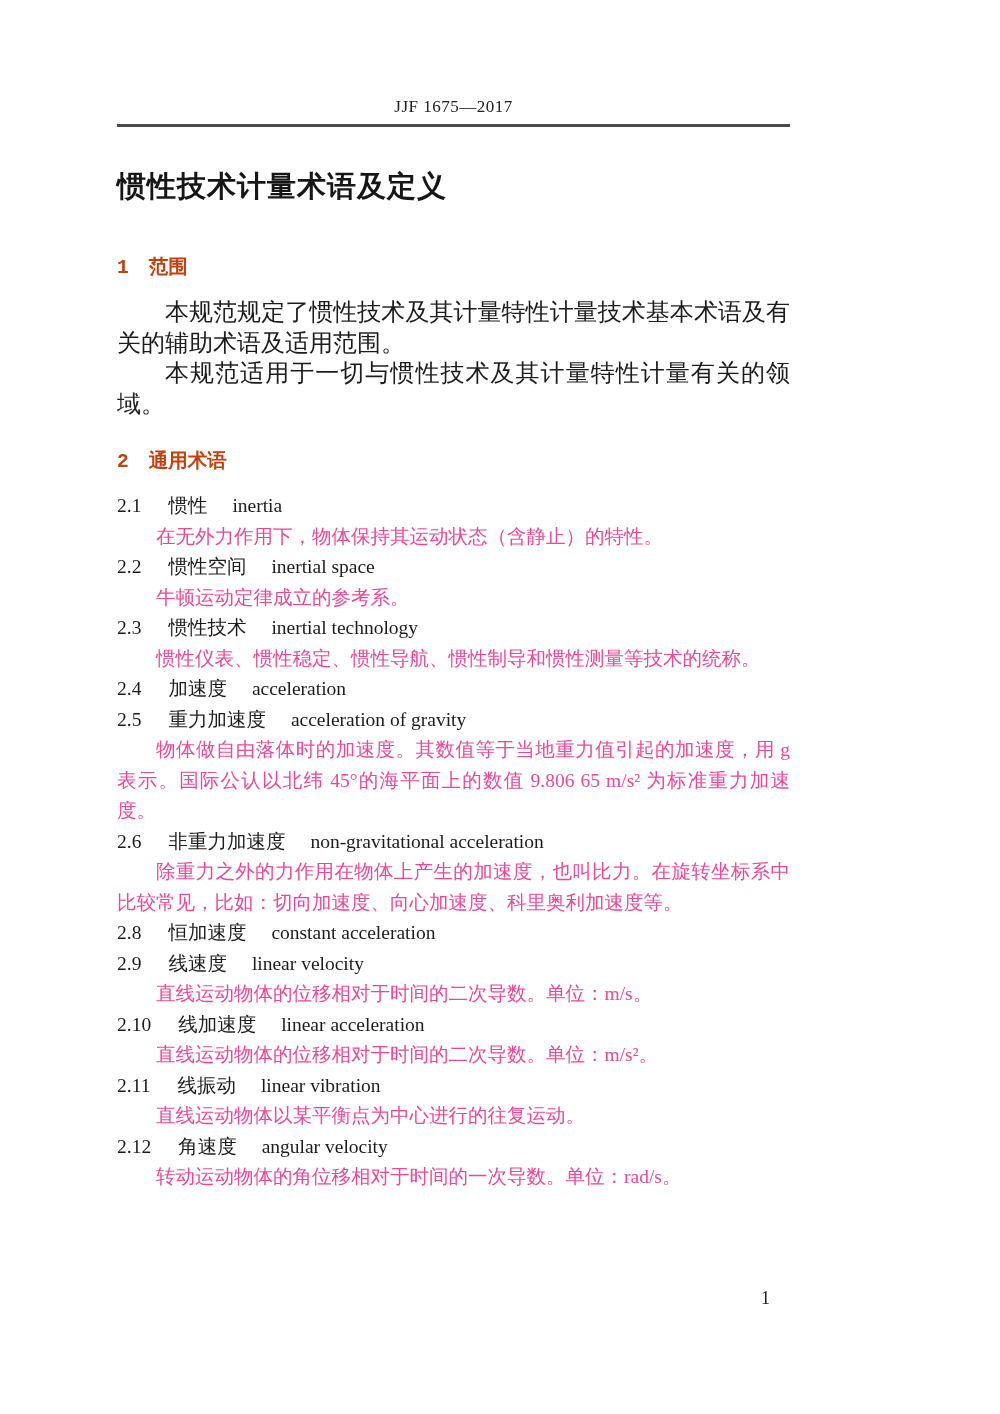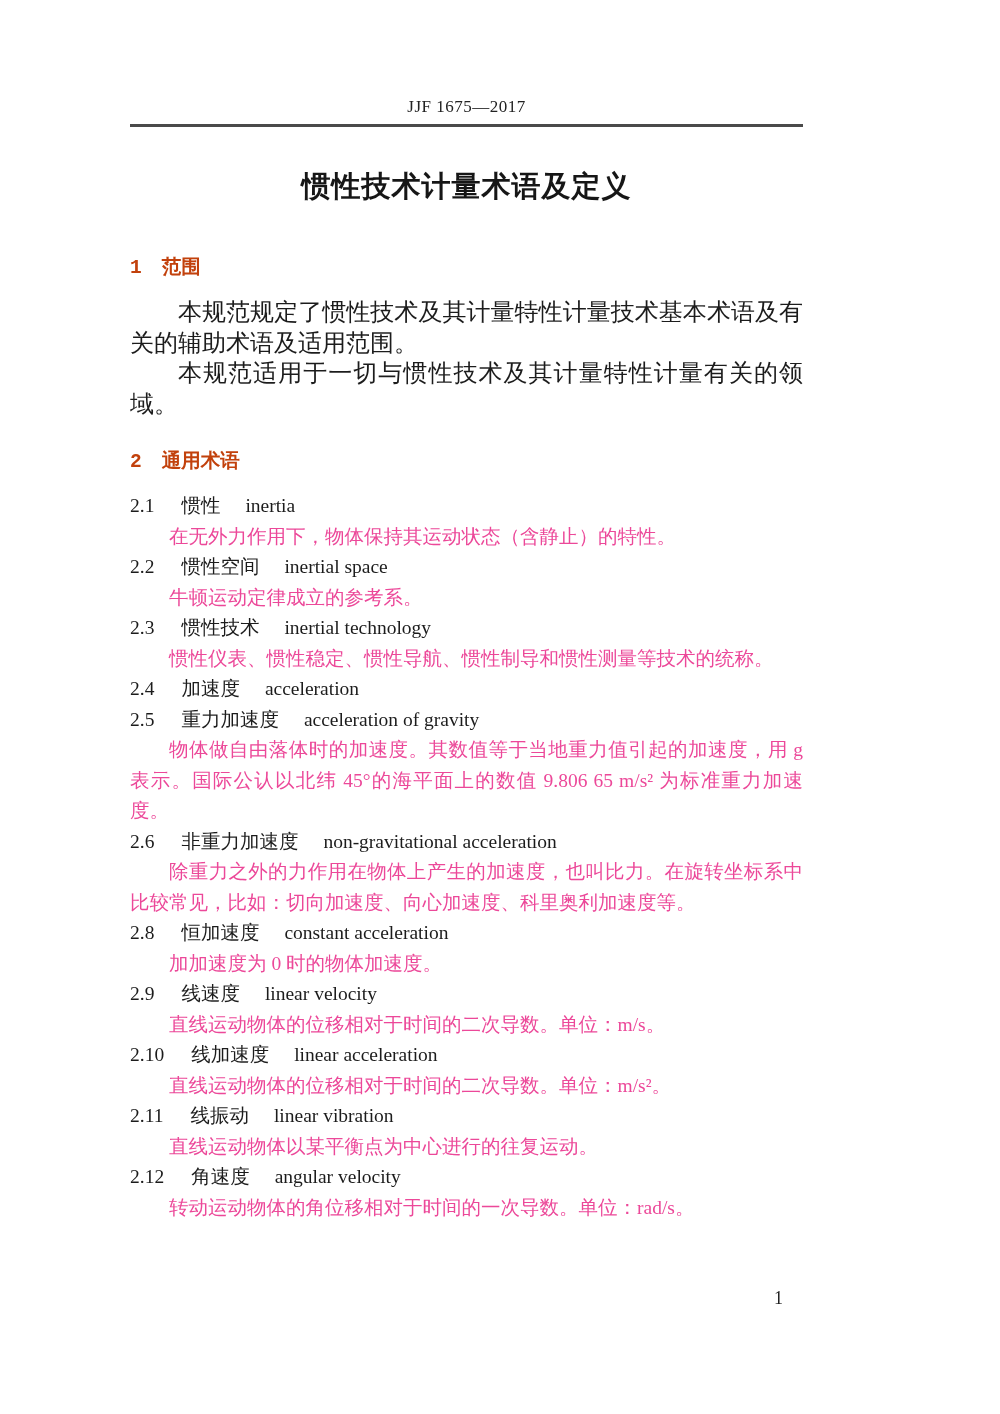--- a/index.html
+++ b/index.html
@@ -10,21 +10,21 @@
   body {
     width: 1000px;
     height: 1414px;
     position: relative;
     overflow: hidden;
     color: #1c1c1c;
     font-family: "Liberation Serif", "DejaVu Serif", serif;
   }
   .page {
     position: absolute;
-    left: 13px; top: 0;
+    left: 0; top: 0;
     width: 900px;
     height: 1414px;
     padding: 0 110px 0 117px;
     box-sizing: border-box;
   }
   .doc-header {
     margin-top: 97px;
     text-align: center;
     font-size: 17px;
     line-height: 20px;
@@ -32,21 +32,20 @@
     color: #222;
   }
   .header-rule {
     margin-top: 7px;
     height: 3px;
     background: #4a4a4a;
     border: none;
   }
   .doc-title {
     margin-top: 42px;
-    text-align: center;
     font-family: "Liberation Sans", "DejaVu Sans", sans-serif;
     font-weight: bold;
     font-size: 29px;
     line-height: 34px;
     color: #161616;
     letter-spacing: 1px;
   }
   .section-heading {
     font-family: Liberation Mono, monospace;
     font-weight: bold;
@@ -156,21 +155,20 @@
         <span class="t-num">2.6</span><span class="t-zh">非重力加速度</span><span class="t-en">non-gravitational acceleration</span>
       </div>
       <p class="term-def">除重力之外的力作用在物体上产生的加速度，也叫比力。在旋转坐标系中比较常见，比如：切向加速度、向心加速度、科里奥利加速度等。</p>
     </div>
 
 
     <div class="term">
       <div class="term-line">
         <span class="t-num">2.8</span><span class="t-zh">恒加速度</span><span class="t-en">constant acceleration</span>
       </div>
-      <p class="term-def">加加速度为 0 时的物体加速度。</p>
     </div>
 
     <div class="term">
       <div class="term-line">
         <span class="t-num">2.9</span><span class="t-zh">线速度</span><span class="t-en">linear velocity</span>
       </div>
       <p class="term-def">直线运动物体的位移相对于时间的二次导数。单位：m/s。</p>
     </div>
 
     <div class="term">

